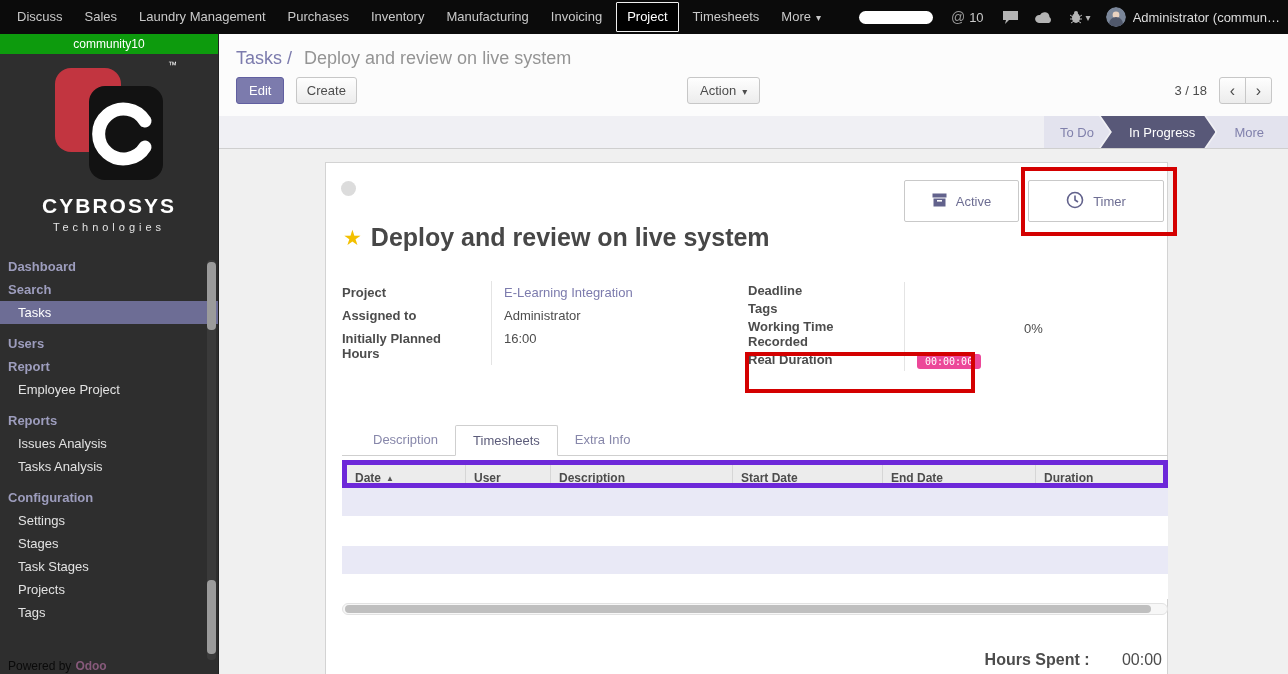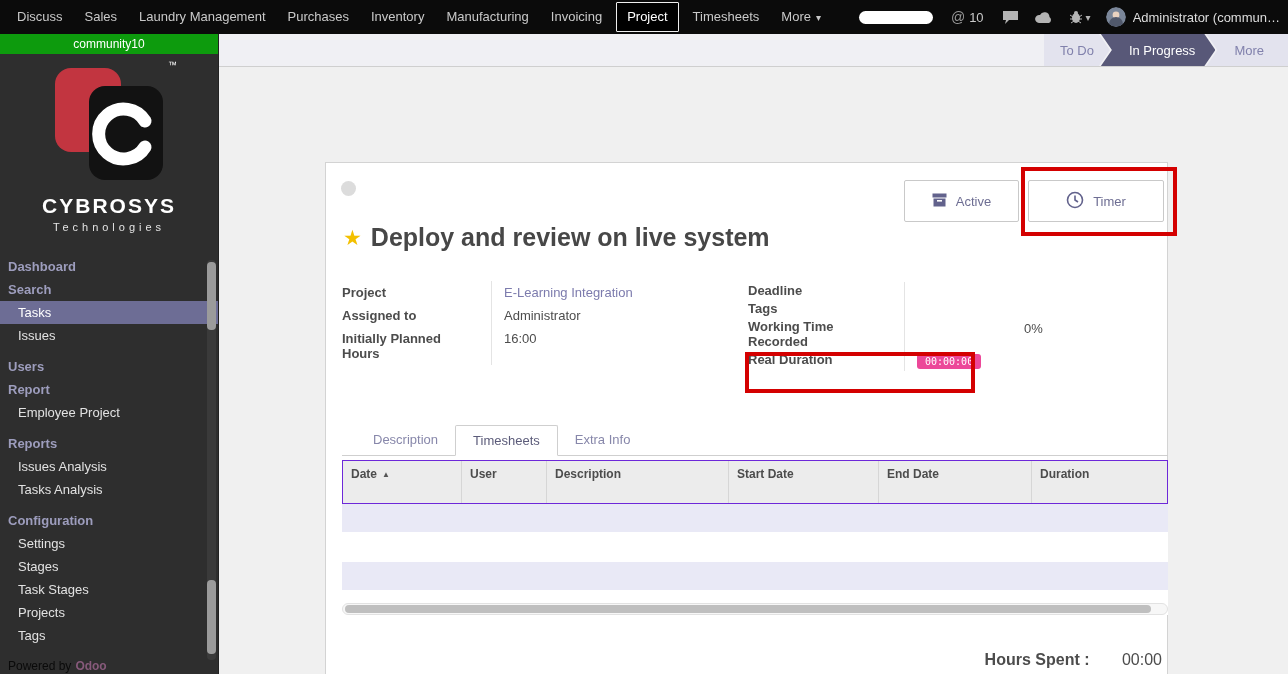--- a/index.html
+++ b/index.html
@@ -97,21 +97,21 @@
   .fgroup.right .fvalue{padding:1px 0 2px 12px;min-height:16px}
   .duration-badge{display:inline-block;background:#ec4899;color:#fff;font-family:"DejaVu Sans Mono",monospace;font-size:10px;padding:2px 8px;border-radius:3px;margin-top:2px}
   .progress-pct{position:absolute;left:698px;top:158px;font-size:13px;color:#4c4c4c}
 
   .tabs{position:absolute;left:16px;top:262px;width:826px;height:31px;border-bottom:1px solid #cfcfcf;display:flex}
   .tab{font-size:13px;color:#8787aa;line-height:30px;padding:0 17px;cursor:pointer}
   .tab.tfirst{margin-left:14px}
   .tab.active{background:#fff;border:1px solid #cfcfcf;border-bottom:1px solid #fff;color:#5c5c7a;height:31px;border-radius:2px 2px 0 0}
 
   .list{position:absolute;left:16px;top:297px;width:826px;font-size:12px}
-  .lheader{display:grid;grid-template-columns:119px 85px 182px 150px 153px 137px;background:#ececec;border:1px solid #6d28d9;height:44px}
+  .lheader{display:grid;grid-template-columns:119px 85px 182px 150px 153px 137px;background:#ececec;border:5px solid #6d28d9;height:28px}
   .lcell{line-height:26px;padding-left:8px;font-weight:bold;color:#4c4c4c;border-right:1px solid #d6d6d6;overflow:hidden;white-space:nowrap;cursor:pointer}
   .lcell:last-child{border-right:none}
   .sort-asc{font-size:8px;margin-left:5px;color:#555;vertical-align:1px}
   .sort-asc::after{content:"▲"}
   .lrow{width:100%}
   .lrow.lav{background:#e9e9f6}
   .lrow.r1{height:28px}.lrow.r2{height:30px;background:#fff}.lrow.r3{height:28px}.lrow.r4{height:25px;background:#fff}
 
   .h-scroll{position:absolute;left:16px;top:440px;width:826px;height:12px;background:#f7f7f7;border:1px solid #e2e2e2;border-radius:6px}
   .h-thumb{position:absolute;left:2px;top:1px;height:8px;width:806px;background:#bfbfbf;border-radius:4px;cursor:pointer}
@@ -187,21 +187,20 @@
       </svg>
       <span class="logo-tm">™</span>
     </div>
     <div class="logo-name">CYBROSYS</div>
     <div class="logo-sub">Technologies</div>
   </div>
   <nav class="side-menu">
     <div class="side-item header">Dashboard</div>
     <div class="side-item header">Search</div>
     <div class="side-item sub selected">Tasks</div>
-    <div class="side-item sub">Issues</div>
     <div class="side-item header gap">Users</div>
     <div class="side-item header">Report</div>
     <div class="side-item sub">Employee Project</div>
     <div class="side-item header gap">Reports</div>
     <div class="side-item sub">Issues Analysis</div>
     <div class="side-item sub">Tasks Analysis</div>
     <div class="side-item header gap">Configuration</div>
     <div class="side-item sub">Settings</div>
     <div class="side-item sub">Stages</div>
     <div class="side-item sub">Task Stages</div>
@@ -211,20 +210,36 @@
   <div class="v-track"></div>
   <div class="v-thumb v-thumb-1"></div>
   <div class="v-thumb v-thumb-2"></div>
   <div class="powered">
     <span>Powered by</span><span class="brand">Odoo</span>
   </div>
 </aside>
 
 <main class="main">
 
+  <div class="control-panel">
+    <div class="breadcrumb">
+      <span class="crumb-parent">Tasks /</span>
+      <span class="crumb-current">Deploy and review on live system</span>
+    </div>
+    <div class="cp-row">
+      <span class="btn btn-edit">Edit</span>
+      <span class="btn btn-create">Create</span>
+      <span class="btn btn-action"><span>Action</span><span class="action-caret"></span></span>
+      <div class="pager">
+        <span class="pager-text">3 / 18</span>
+        <span class="pager-btn prev"></span>
+        <span class="pager-btn next"></span>
+      </div>
+    </div>
+  </div>
 
   <div class="statusbar">
     <div class="steps">
       <div class="step first">To Do</div>
       <div class="step mid active">In Progress</div>
       <div class="step last">More</div>
     </div>
   </div>
 
   <div class="content">

